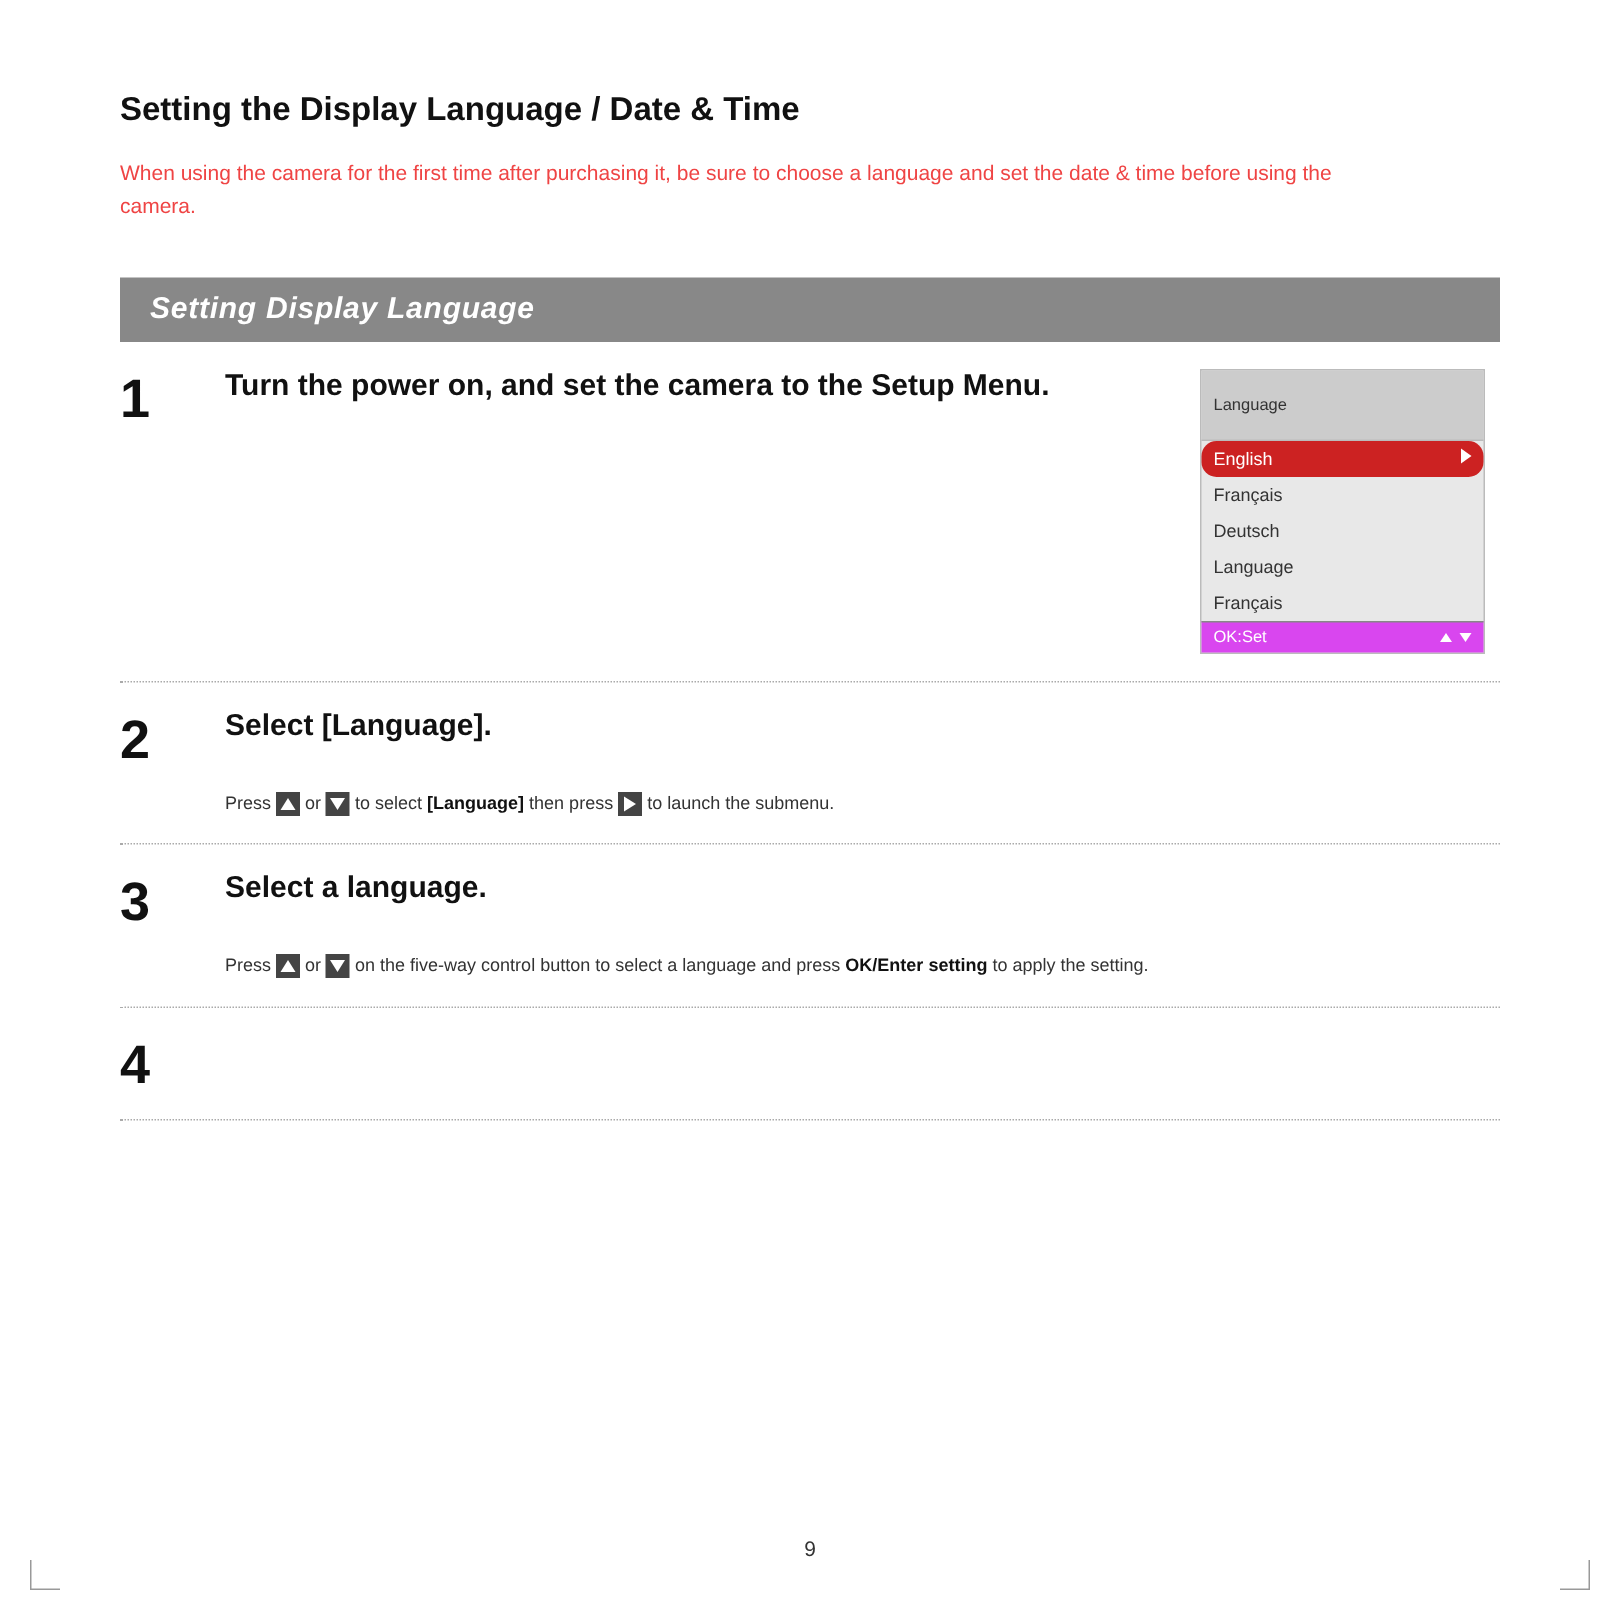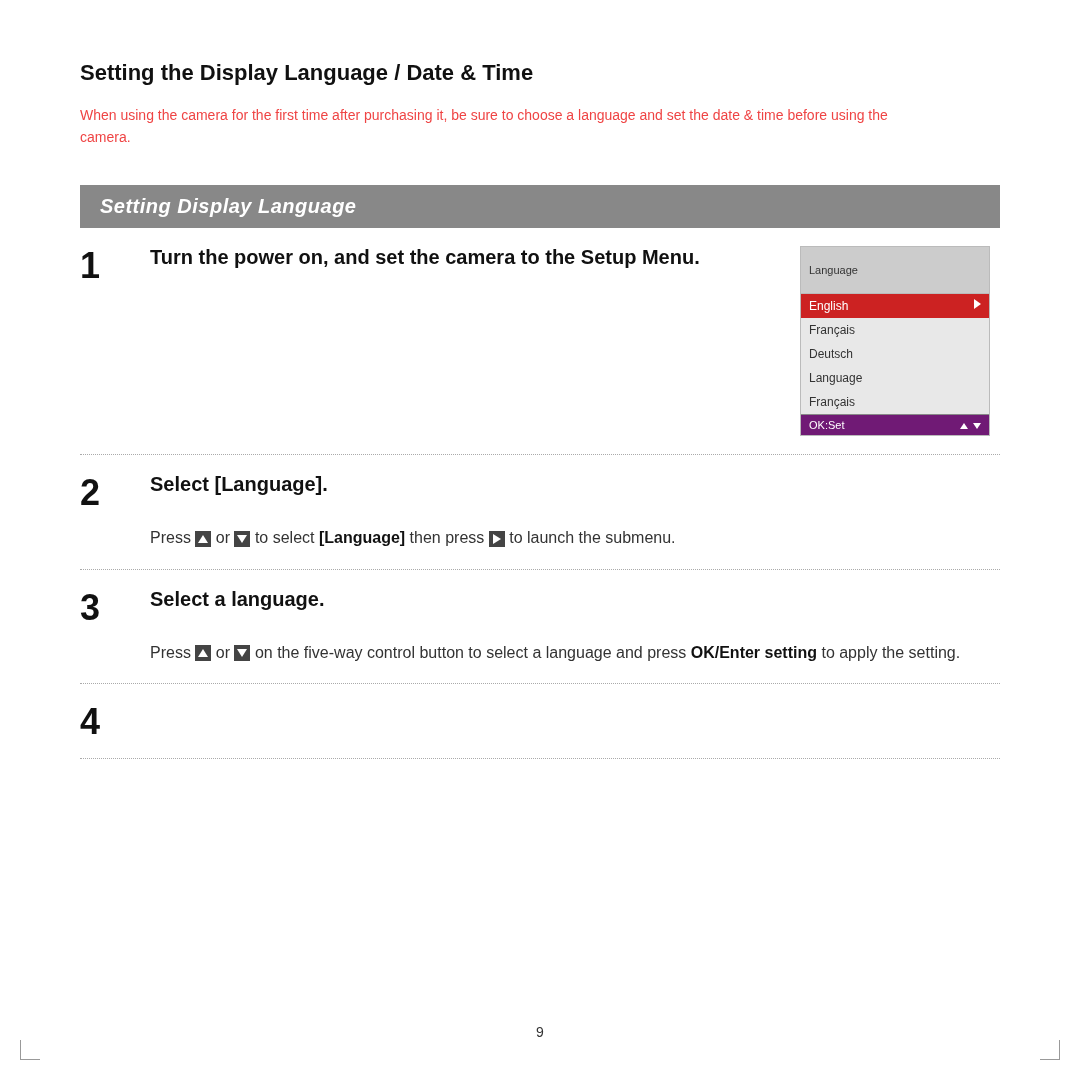--- a/index.html
+++ b/index.html
@@ -97,21 +97,21 @@
     }
 
     .step-title {
       font-size: 20px;
       font-weight: bold;
       color: #111;
       margin-bottom: 4px;
     }
 
     .step-body {
-      font-size: 16px;
+      font-size: 12px;
       color: #333;
       line-height: 1.55;
       margin-top: 30px;
     }
 
     .step-body b {
       font-weight: bold;
       color: #111;
     }
 
@@ -207,38 +207,39 @@
       border-bottom: 1px solid #bbb;
     }
 
     .lang-menu-item {
       padding: 5px 8px;
       color: #333;
       display: flex;
       align-items: flex-start;
       justify-content: space-between;
       font-size: 12px;
+      border-radius: 10px;
     }
 
     .lang-menu-item.selected {
       background: #cc2222;
       color: #fff;
     }
 
     .arrow-indicator-white {
       display: inline-block;
       width: 0;
       height: 0;
       border-top: 5px solid transparent;
       border-bottom: 5px solid transparent;
       border-left: 7px solid #fff;
     }
 
     .lang-menu-footer {
-      background: #701a75;
+      background: #d946ef;
       color: #fff;
       padding: 4px 8px;
       display: flex;
       justify-content: space-between;
       align-items: center;
       font-size: 11px;
       border-top: 1px solid #888;
     }
 
     .footer-up {

